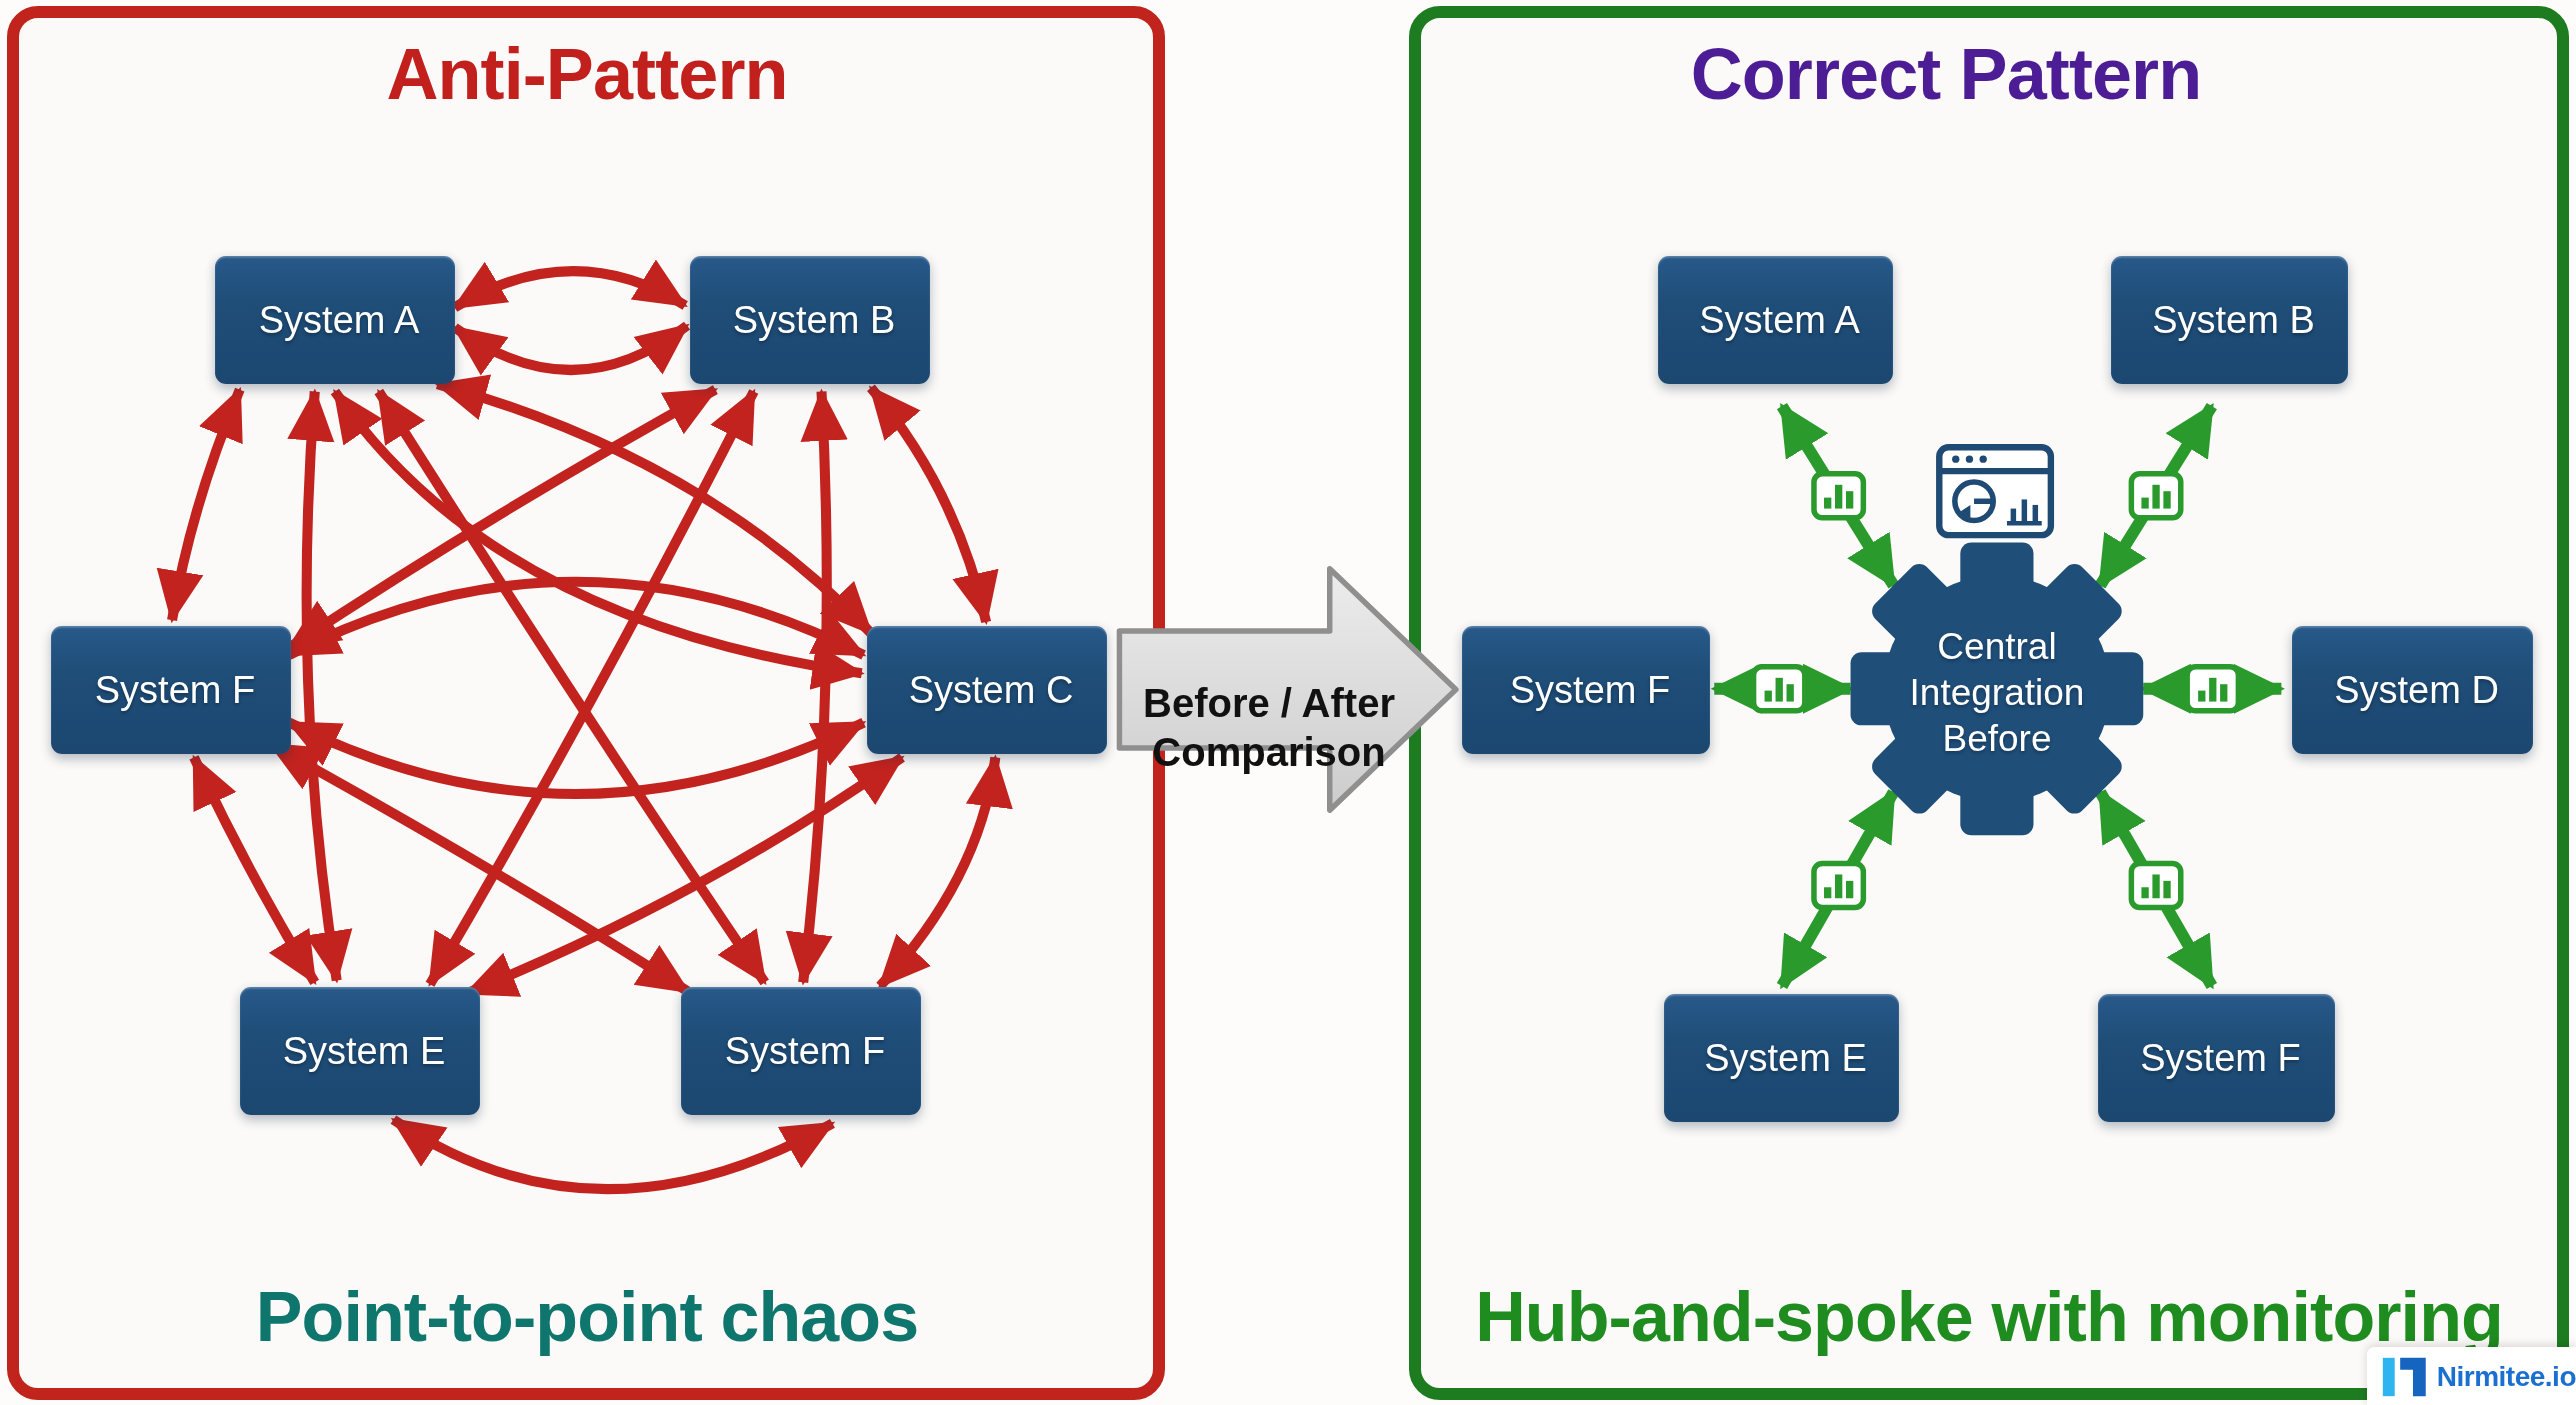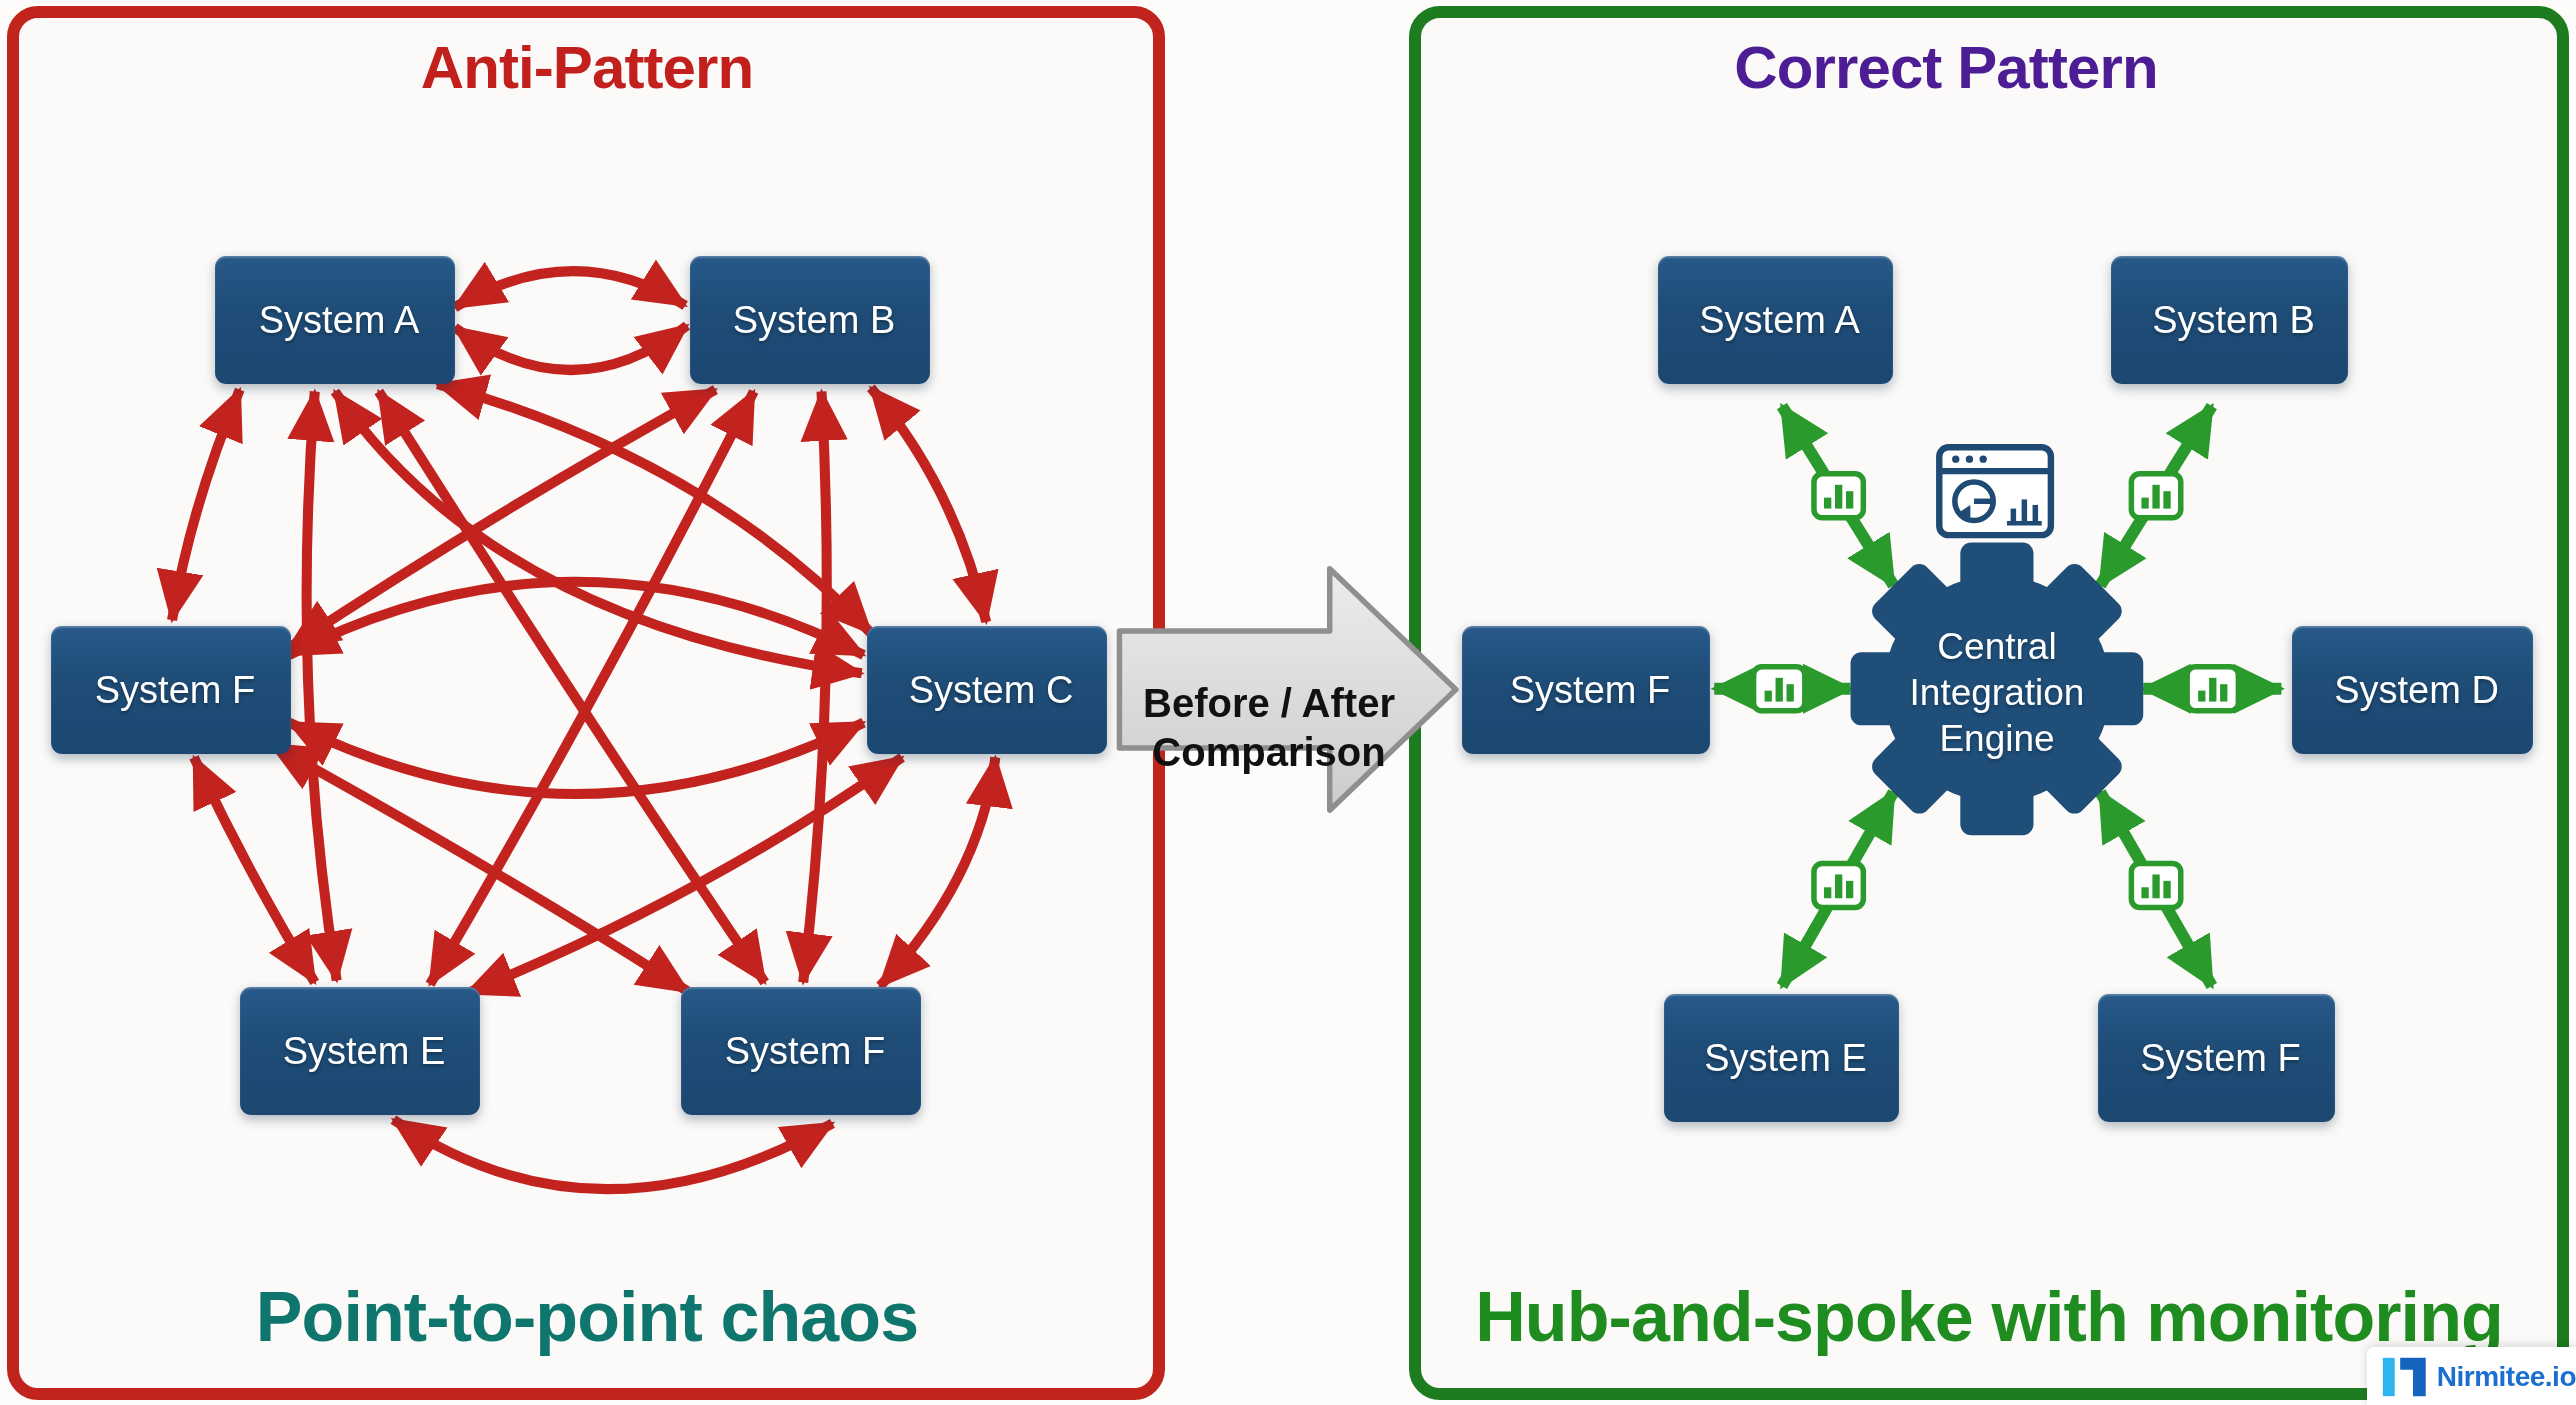--- a/index.html
+++ b/index.html
@@ -4,21 +4,21 @@
 <style>
   html,body{margin:0;padding:0;background:#ffffff;}
   #canvas{
     position:relative;width:2576px;height:1405px;overflow:hidden;
     background:#fdfcfb;font-family:"Liberation Sans",sans-serif;
   }
   .panel{position:absolute;border-radius:31px;background:#fbfaf8;box-sizing:border-box;}
   #panel-anti{left:7.3px;top:5.5px;width:1158px;height:1394px;border:12.8px solid #c0241d;}
   #panel-correct{left:1409px;top:5.5px;width:1160px;height:1394px;border:12.8px solid #1e7c20;}
   .panel-title{
-    position:absolute;font-size:60px;font-weight:700;letter-spacing:-0.9px;
+    position:absolute;font-size:72px;font-weight:700;letter-spacing:-0.9px;
     text-align:center;white-space:nowrap;transform:translateX(-50%);
   }
   #title-anti{left:587px;top:33px;color:#c2201c;}
   #title-correct{left:1946px;top:33px;color:#4c1d95;}
   .panel-caption{
     position:absolute;font-size:70px;font-weight:700;letter-spacing:-0.9px;
     text-align:center;white-space:nowrap;transform:translateX(-50%);
   }
   #caption-anti{left:587px;top:1277px;color:#0f766e;}
   #caption-correct{left:1989px;top:1277px;color:#1e8c1e;}
@@ -181,21 +181,21 @@
   <div class="sysbox" style="left:1658px;top:256px;width:227px;">System A</div>
   <div class="sysbox" style="left:2111px;top:256px;width:229px;">System B</div>
   <div class="sysbox" style="left:1462px;top:626px;width:240px;">System F</div>
   <div class="sysbox" style="left:2292px;top:626px;width:233px;">System D</div>
   <div class="sysbox" style="left:1664px;top:994px;width:227px;">System E</div>
   <div class="sysbox" style="left:2098px;top:994px;width:229px;">System F</div>
 
   <div id="hub-label">
     <span style="display:block">Central</span>
     <span style="display:block">Integration</span>
-    <span style="display:block">Engine</span>
+    <span style="display:block">Before</span>
   </div>
 
   <div id="comparison-arrow-wrap">
     <svg width="357" height="267" viewBox="0 0 390 292">
       <defs>
         <linearGradient id="gray" x1="0" y1="0" x2="0" y2="1">
           <stop offset="0" stop-color="#ececec"></stop>
           <stop offset="1" stop-color="#cccccc"></stop>
         </linearGradient>
       </defs>

